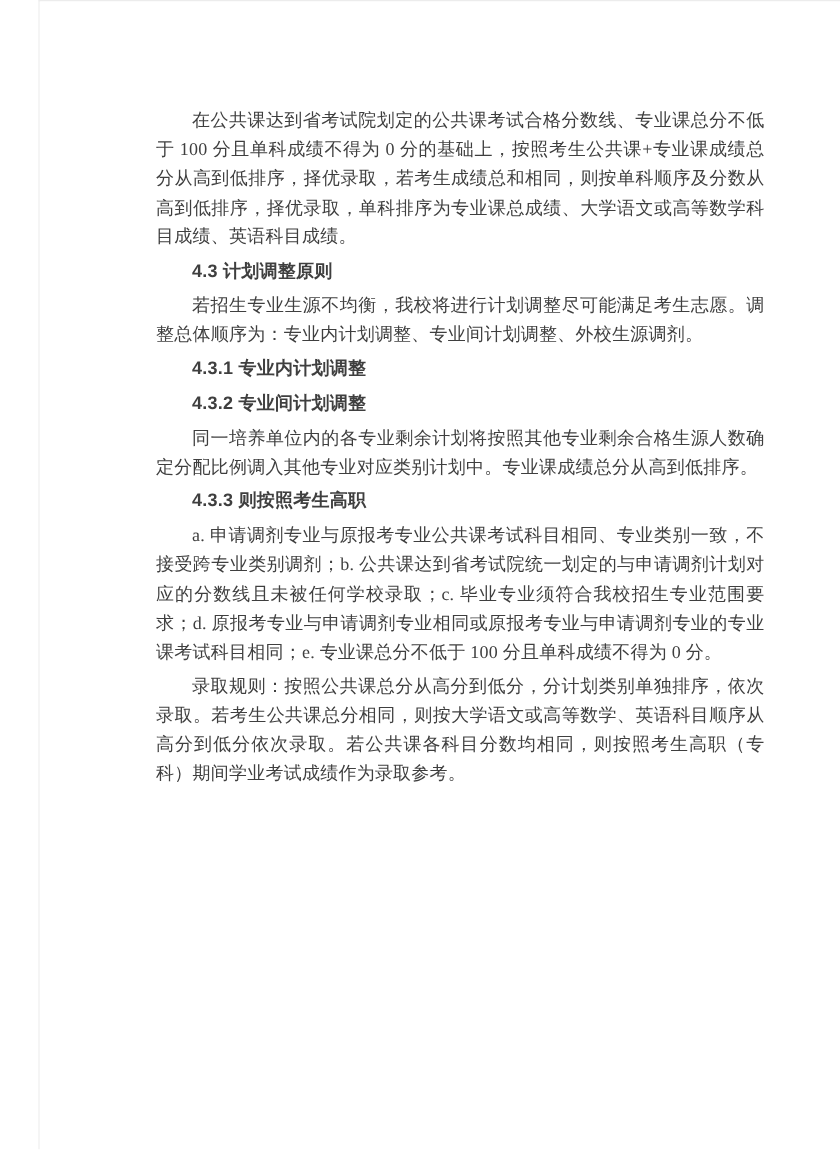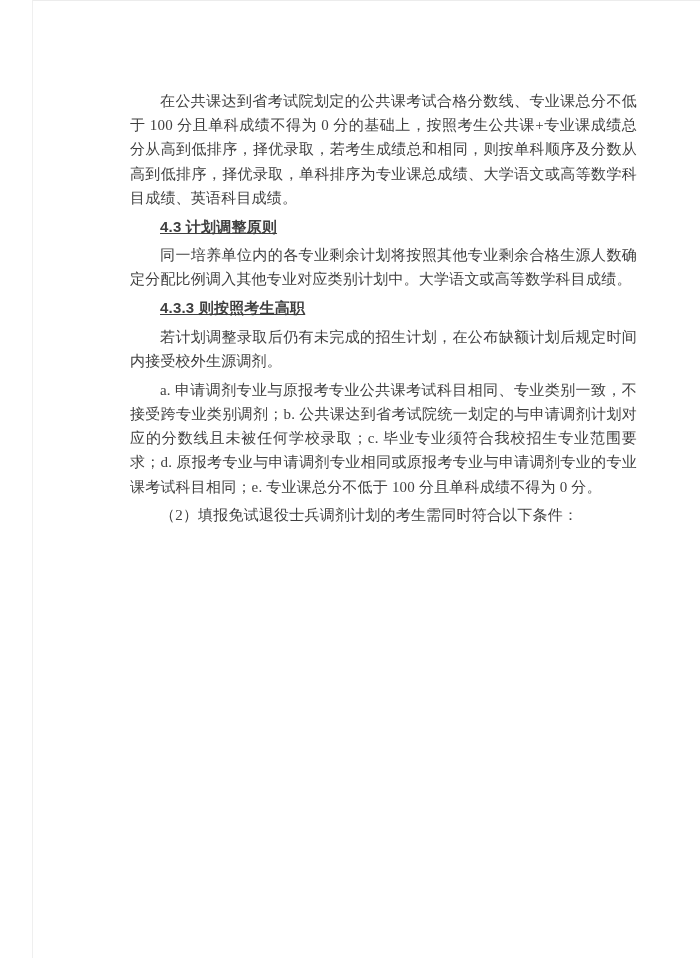--- a/index.html
+++ b/index.html
@@ -33,27 +33,28 @@
     letter-spacing: 0.2px;
   }
   .para {
     font-family: "Liberation Serif", "DejaVu Serif", serif;
     font-weight: normal;
   }
   .heading {
     font-family: "Liberation Sans", "DejaVu Sans", sans-serif;
     font-weight: bold;
     font-size: 15px;
-    text-decoration: underline;
   }
 </style>
 </head>
 <body>
 
 <div class="page">
   <p class="para">在公共课达到省考试院划定的公共课考试合格分数线、专业课总分不低于 100 分且单科成绩不得为 0 分的基础上，按照考生公共课+专业课成绩总分从高到低排序，择优录取，若考生成绩总和相同，则按单科顺序及分数从高到低排序，择优录取，单科排序为专业课总成绩、大学语文或高等数学科目成绩、英语科目成绩。</p>
   <p class="heading">4.3 计划调整原则</p>
-  <p class="para">同一培养单位内的各专业剩余计划将按照其他专业剩余合格生源人数确定分配比例调入其他专业对应类别计划中。大学语文或高等数学科目成绩。</p>
+  <p class="para">若招生专业生源不均衡，我校将进行计划调整尽可能满足考生志愿。调整总体顺序为：专业内计划调整、专业间计划调整、外校生源调剂。</p>
+  <p class="heading">4.3.1 专业内计划调整</p>
+  <p class="heading">4.3.2 专业间计划调整</p>
+  <p class="para">同一培养单位内的各专业剩余计划将按照其他专业剩余合格生源人数确定分配比例调入其他专业对应类别计划中。专业课成绩总分从高到低排序。</p>
   <p class="heading">4.3.3 则按照考生高职</p>
-  <p class="para">若计划调整录取后仍有未完成的招生计划，在公布缺额计划后规定时间内接受校外生源调剂。</p>
   <p class="para">a. 申请调剂专业与原报考专业公共课考试科目相同、专业类别一致，不接受跨专业类别调剂；b. 公共课达到省考试院统一划定的与申请调剂计划对应的分数线且未被任何学校录取；c. 毕业专业须符合我校招生专业范围要求；d. 原报考专业与申请调剂专业相同或原报考专业与申请调剂专业的专业课考试科目相同；e. 专业课总分不低于 100 分且单科成绩不得为 0 分。</p>
-  <p class="para">（2）填报免试退役士兵调剂计划的考生需同时符合以下条件：</p>
+  <p class="para">录取规则：按照公共课总分从高分到低分，分计划类别单独排序，依次录取。若考生公共课总分相同，则按大学语文或高等数学、英语科目顺序从高分到低分依次录取。若公共课各科目分数均相同，则按照考生高职（专科）期间学业考试成绩作为录取参考。</p>
 </div>
 
 </body></html>

